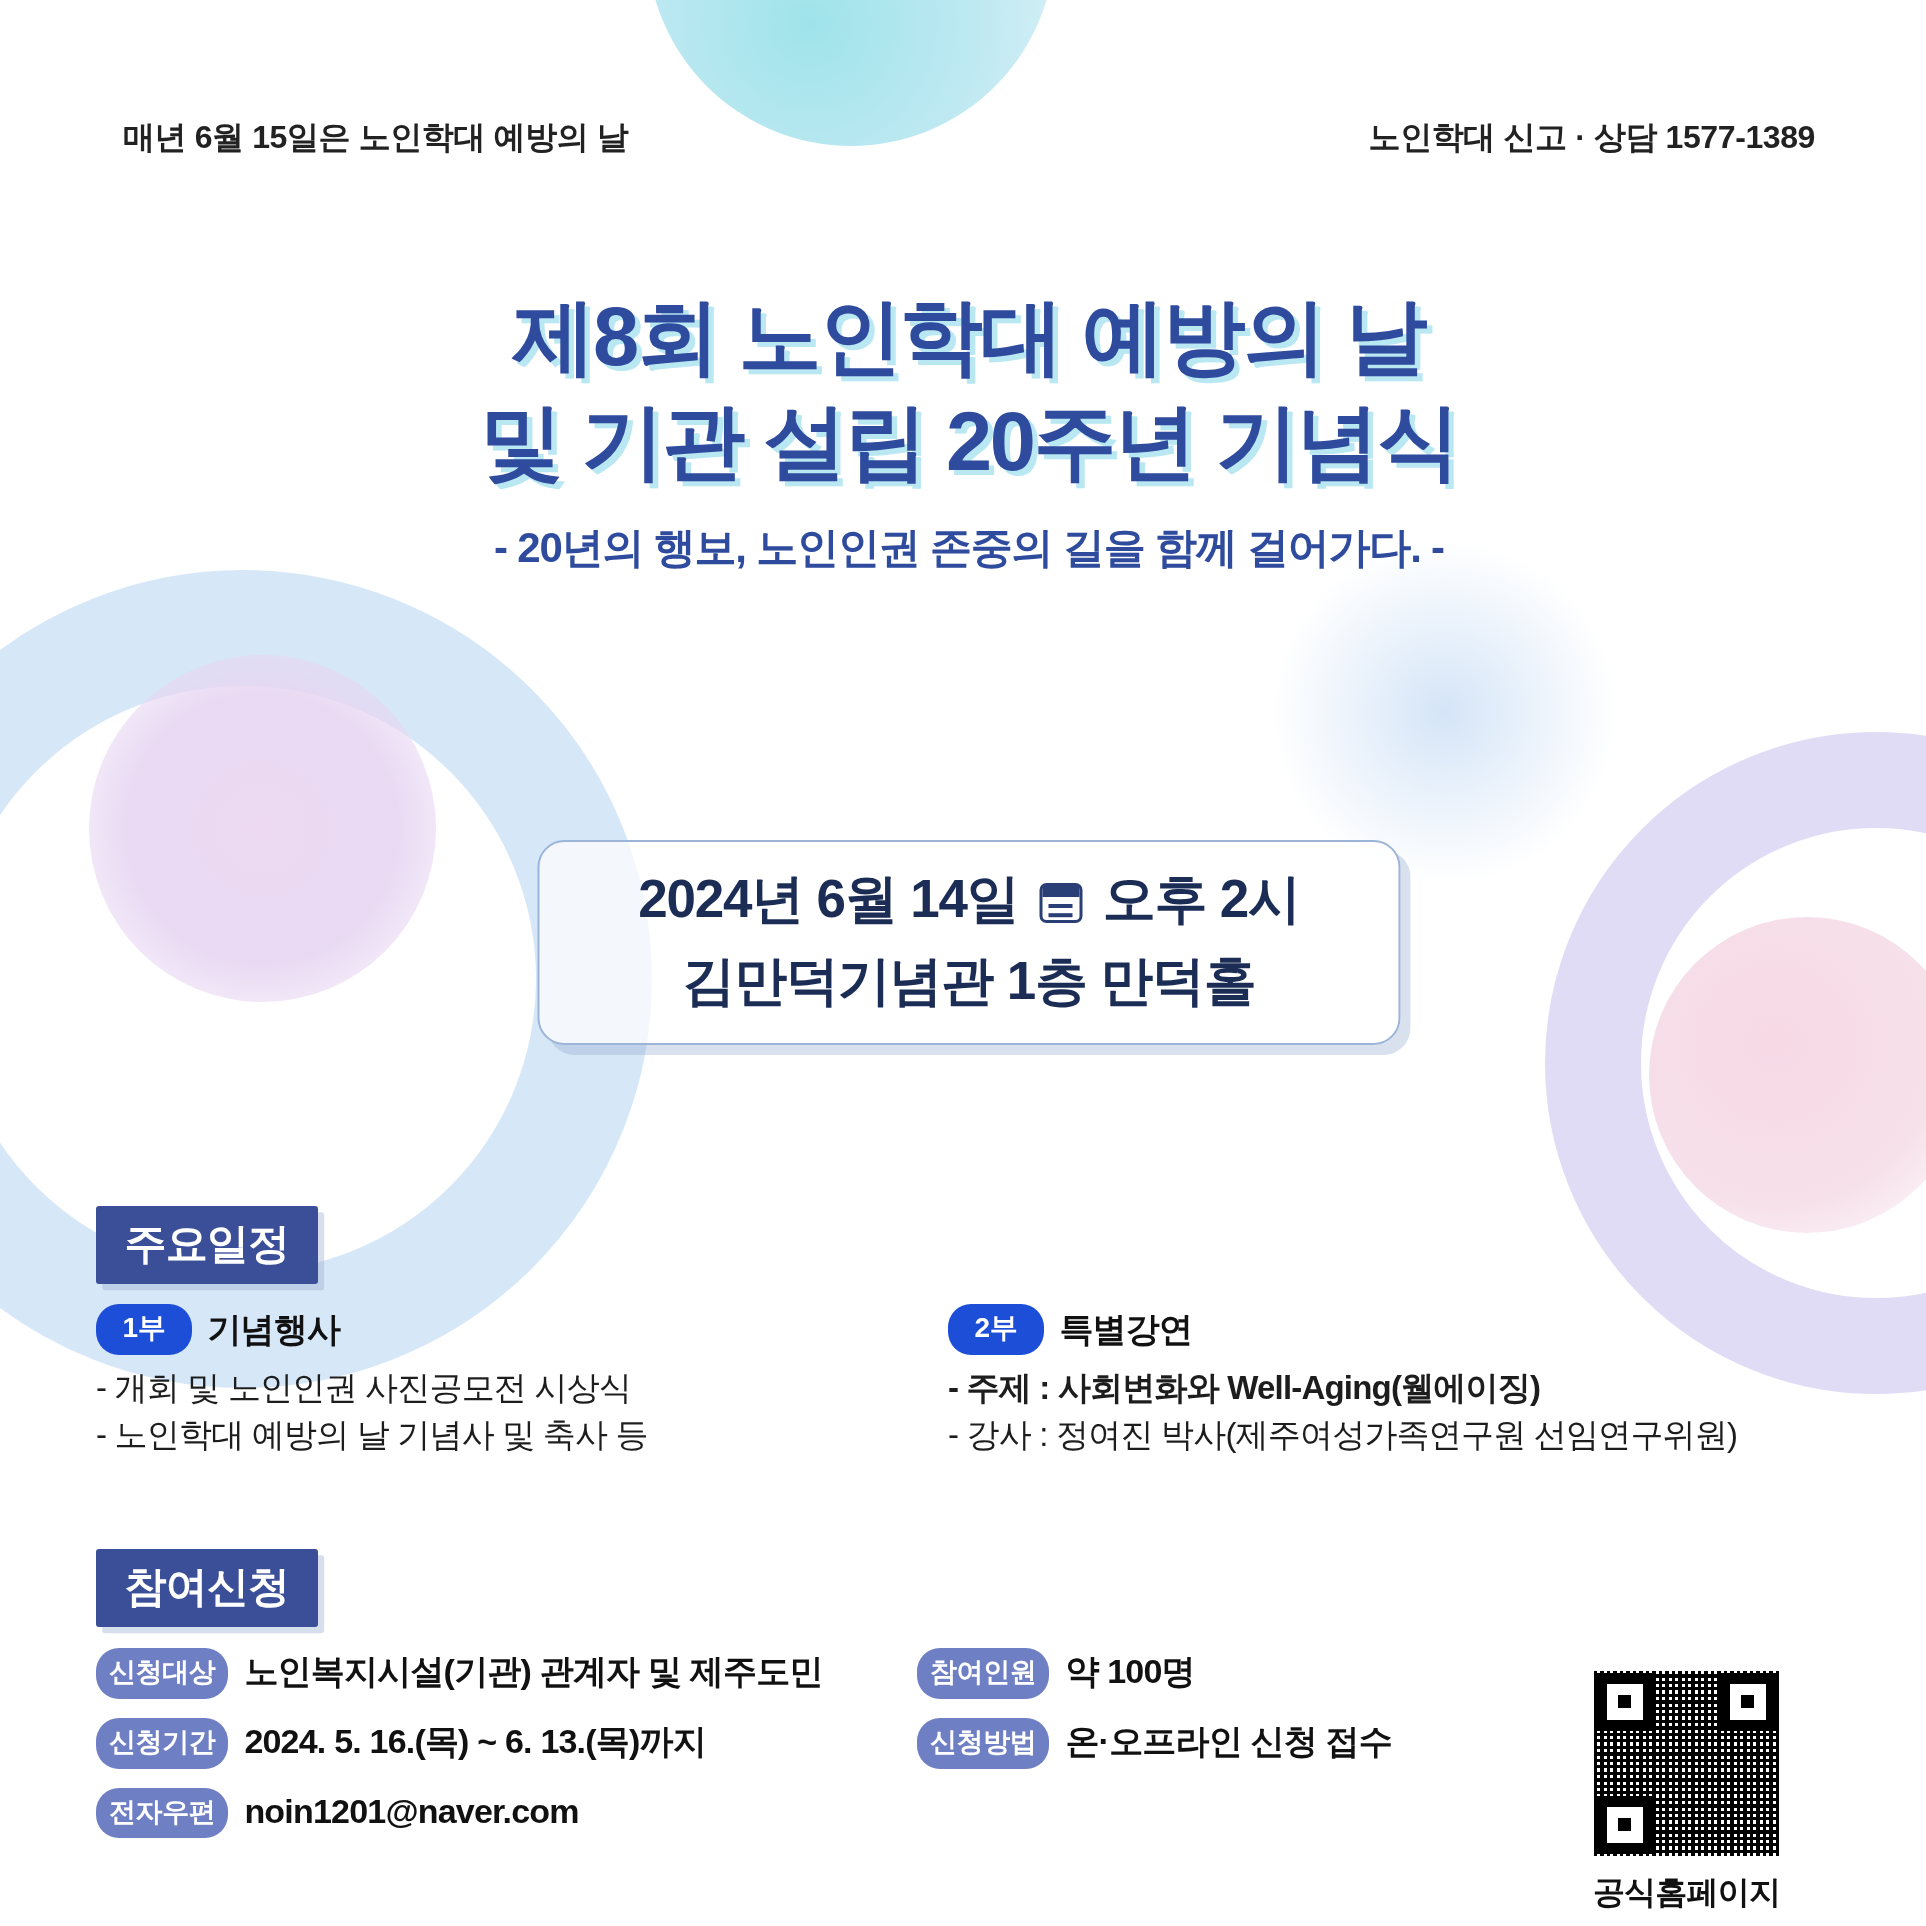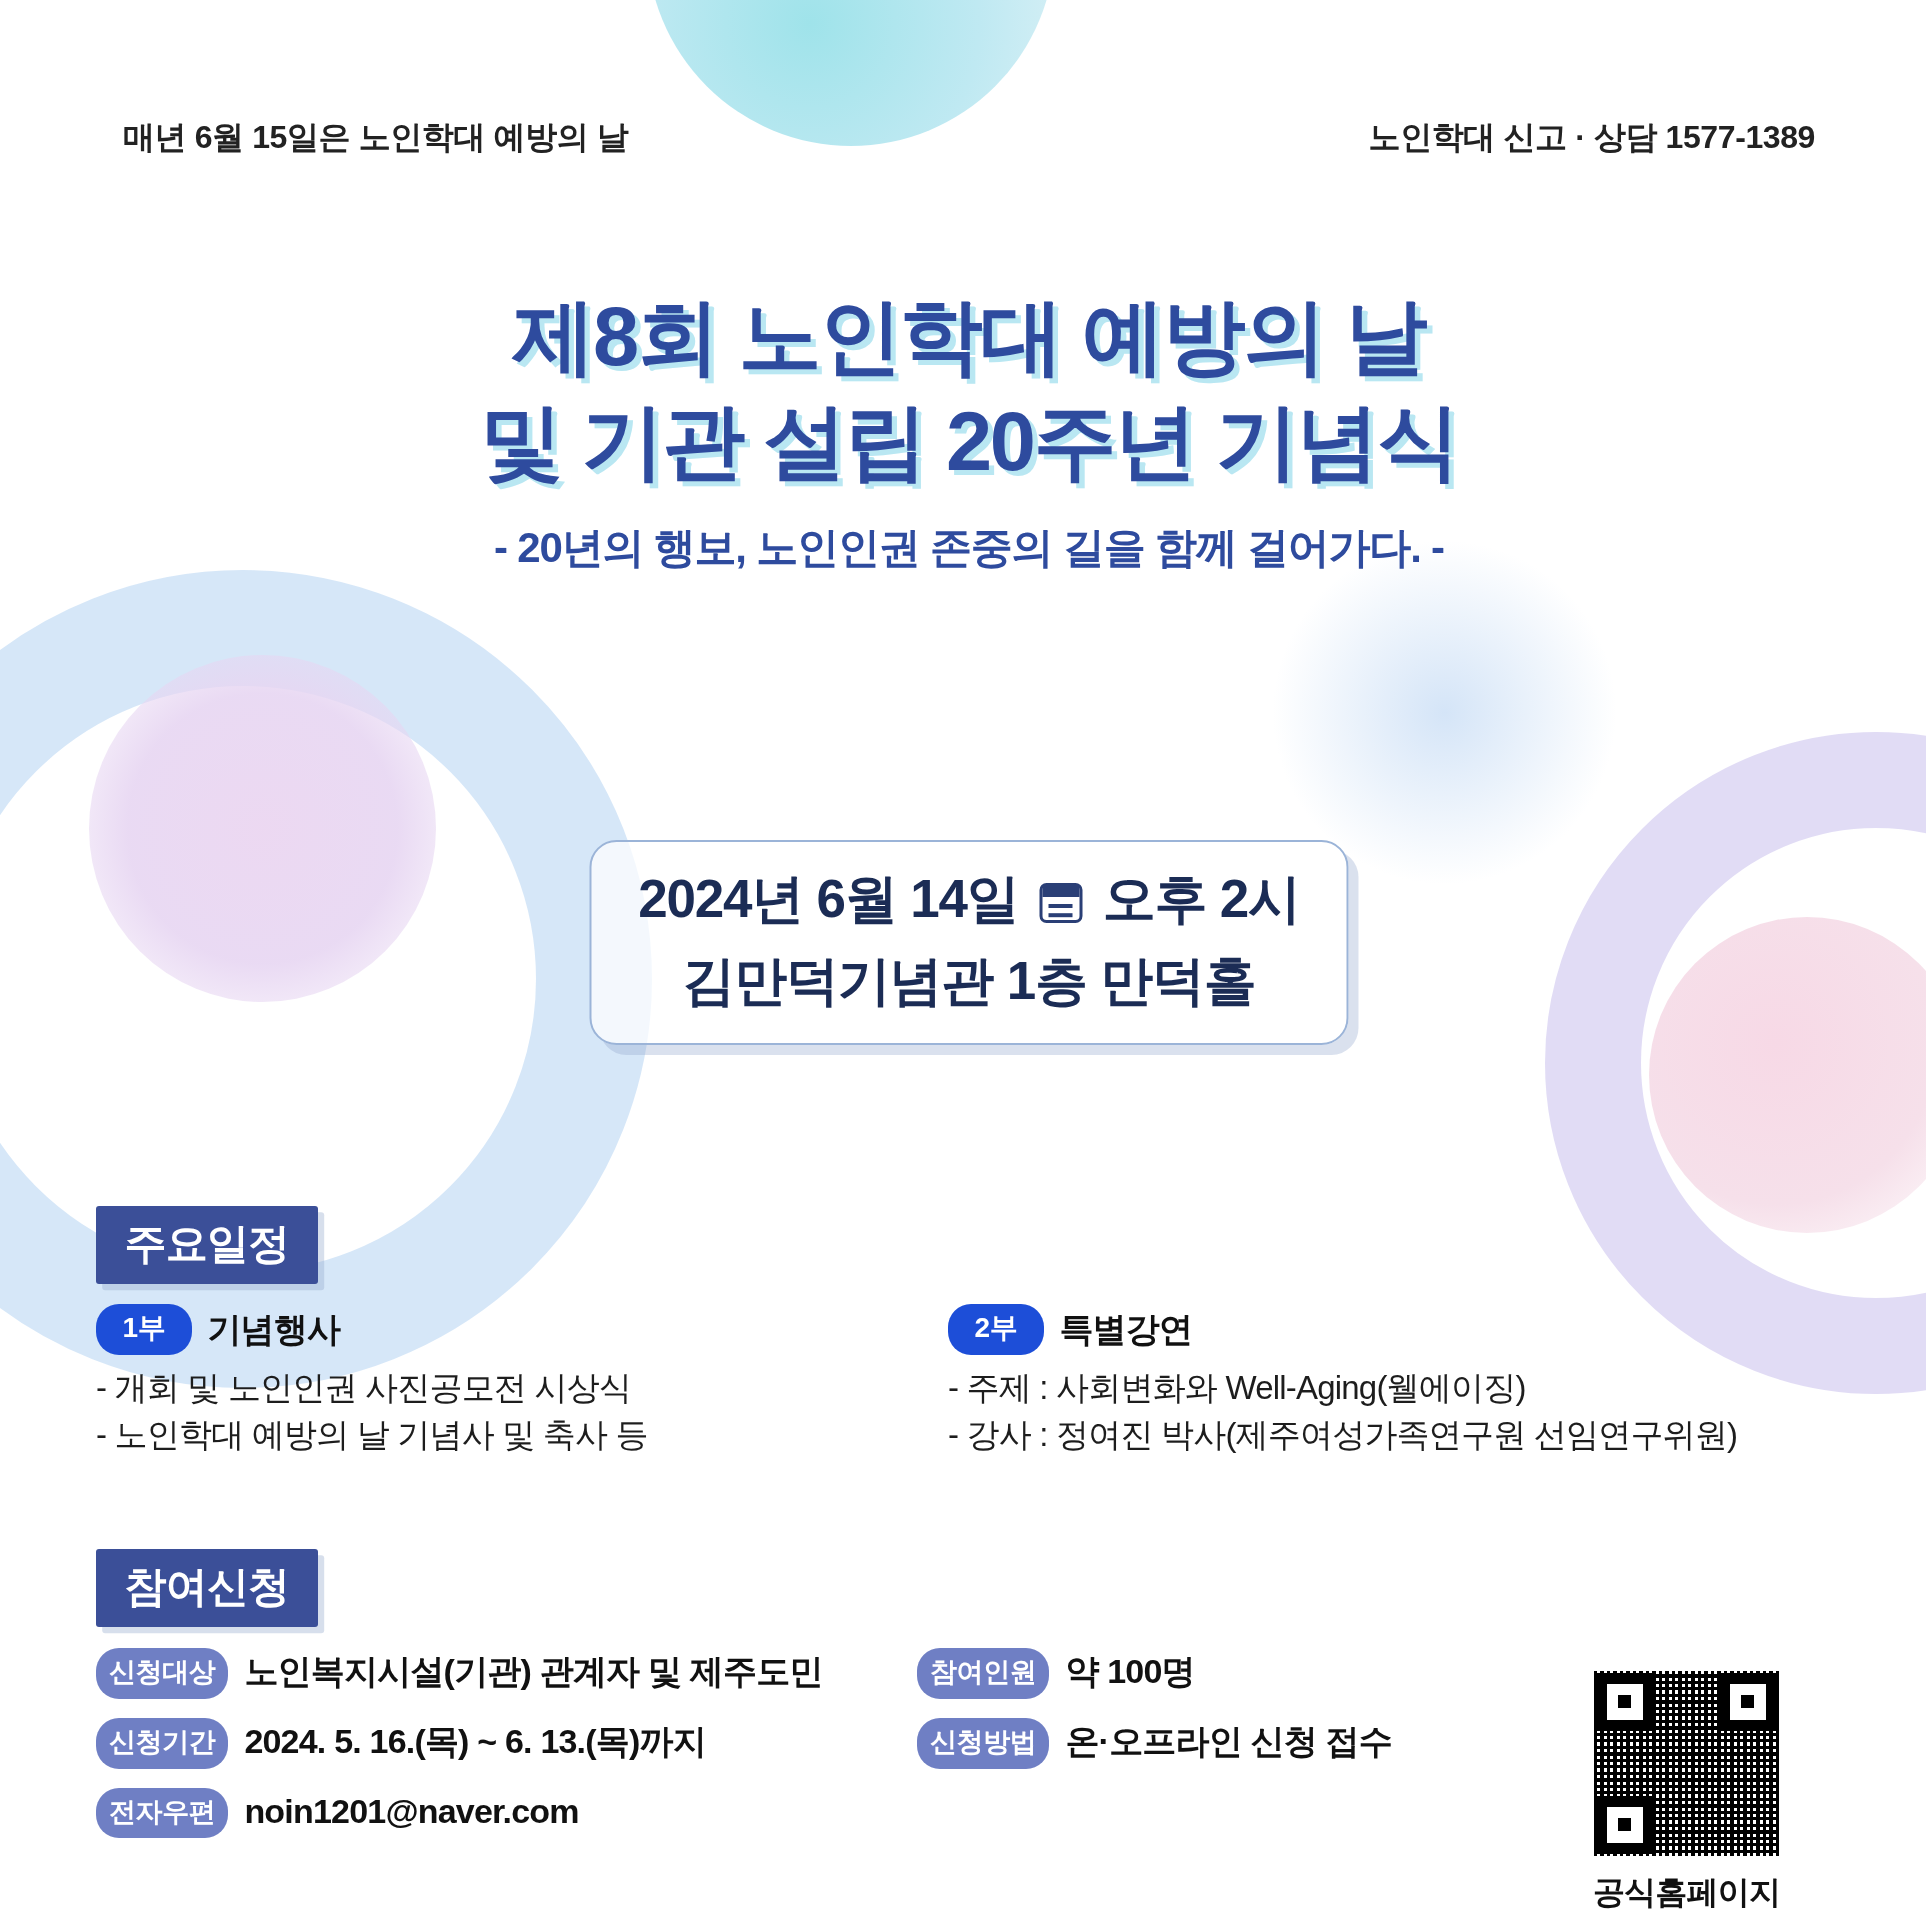--- a/index.html
+++ b/index.html
@@ -106,21 +106,21 @@
     color: #2e4b9e;
     letter-spacing: -1.2px;
   }
 
   
   .datebox {
     position: absolute;
     top: 840px;
     left: 50%;
     transform: translateX(-50%);
-    width: 759px;
+    width: 863px;
     box-sizing: border-box;
     padding: 21.6px 15.4px 25px;
     border: 2.7px solid #9bb4d8;
     border-radius: 27px;
     background: rgba(255,255,255,.72);
     text-align: center;
     box-shadow: 10px 10px 0 rgba(150,170,205,.35);
   }
   .datebox .l1 {
     font-size: 53px;
@@ -321,21 +321,21 @@
         </div>
         <div class="txt-line" style="margin-top:10px;">- 개회 및 노인인권 사진공모전 시상식</div>
         <div class="txt-line">- 노인학대 예방의 날 기념사 및 축사 등</div>
       </div>
 
       <div class="col-right">
         <div class="row-head">
           <span class="tag tag-part">2부</span>
           <span class="txt-strong">특별강연</span>
         </div>
-        <div class="txt-line" style="margin-top:10px;">- 주제 : 사회변화와 Well-Aging(웰에이징)</div>
+        <div class="txt-line" style="margin-top:10px;font-weight:bold;">- 주제 : 사회변화와 Well-Aging(웰에이징)</div>
         <div class="txt-line">- 강사 : 정여진 박사(제주여성가족연구원 선임연구위원)</div>
       </div>
     </div>
 
     <div class="apply">
       <div class="sec-pill" style="left:96px; top:0;">참여신청</div>
 
       <div class="col-left">
         <div class="apply-row">
           <span class="tag tag-apply">신청대상</span>

